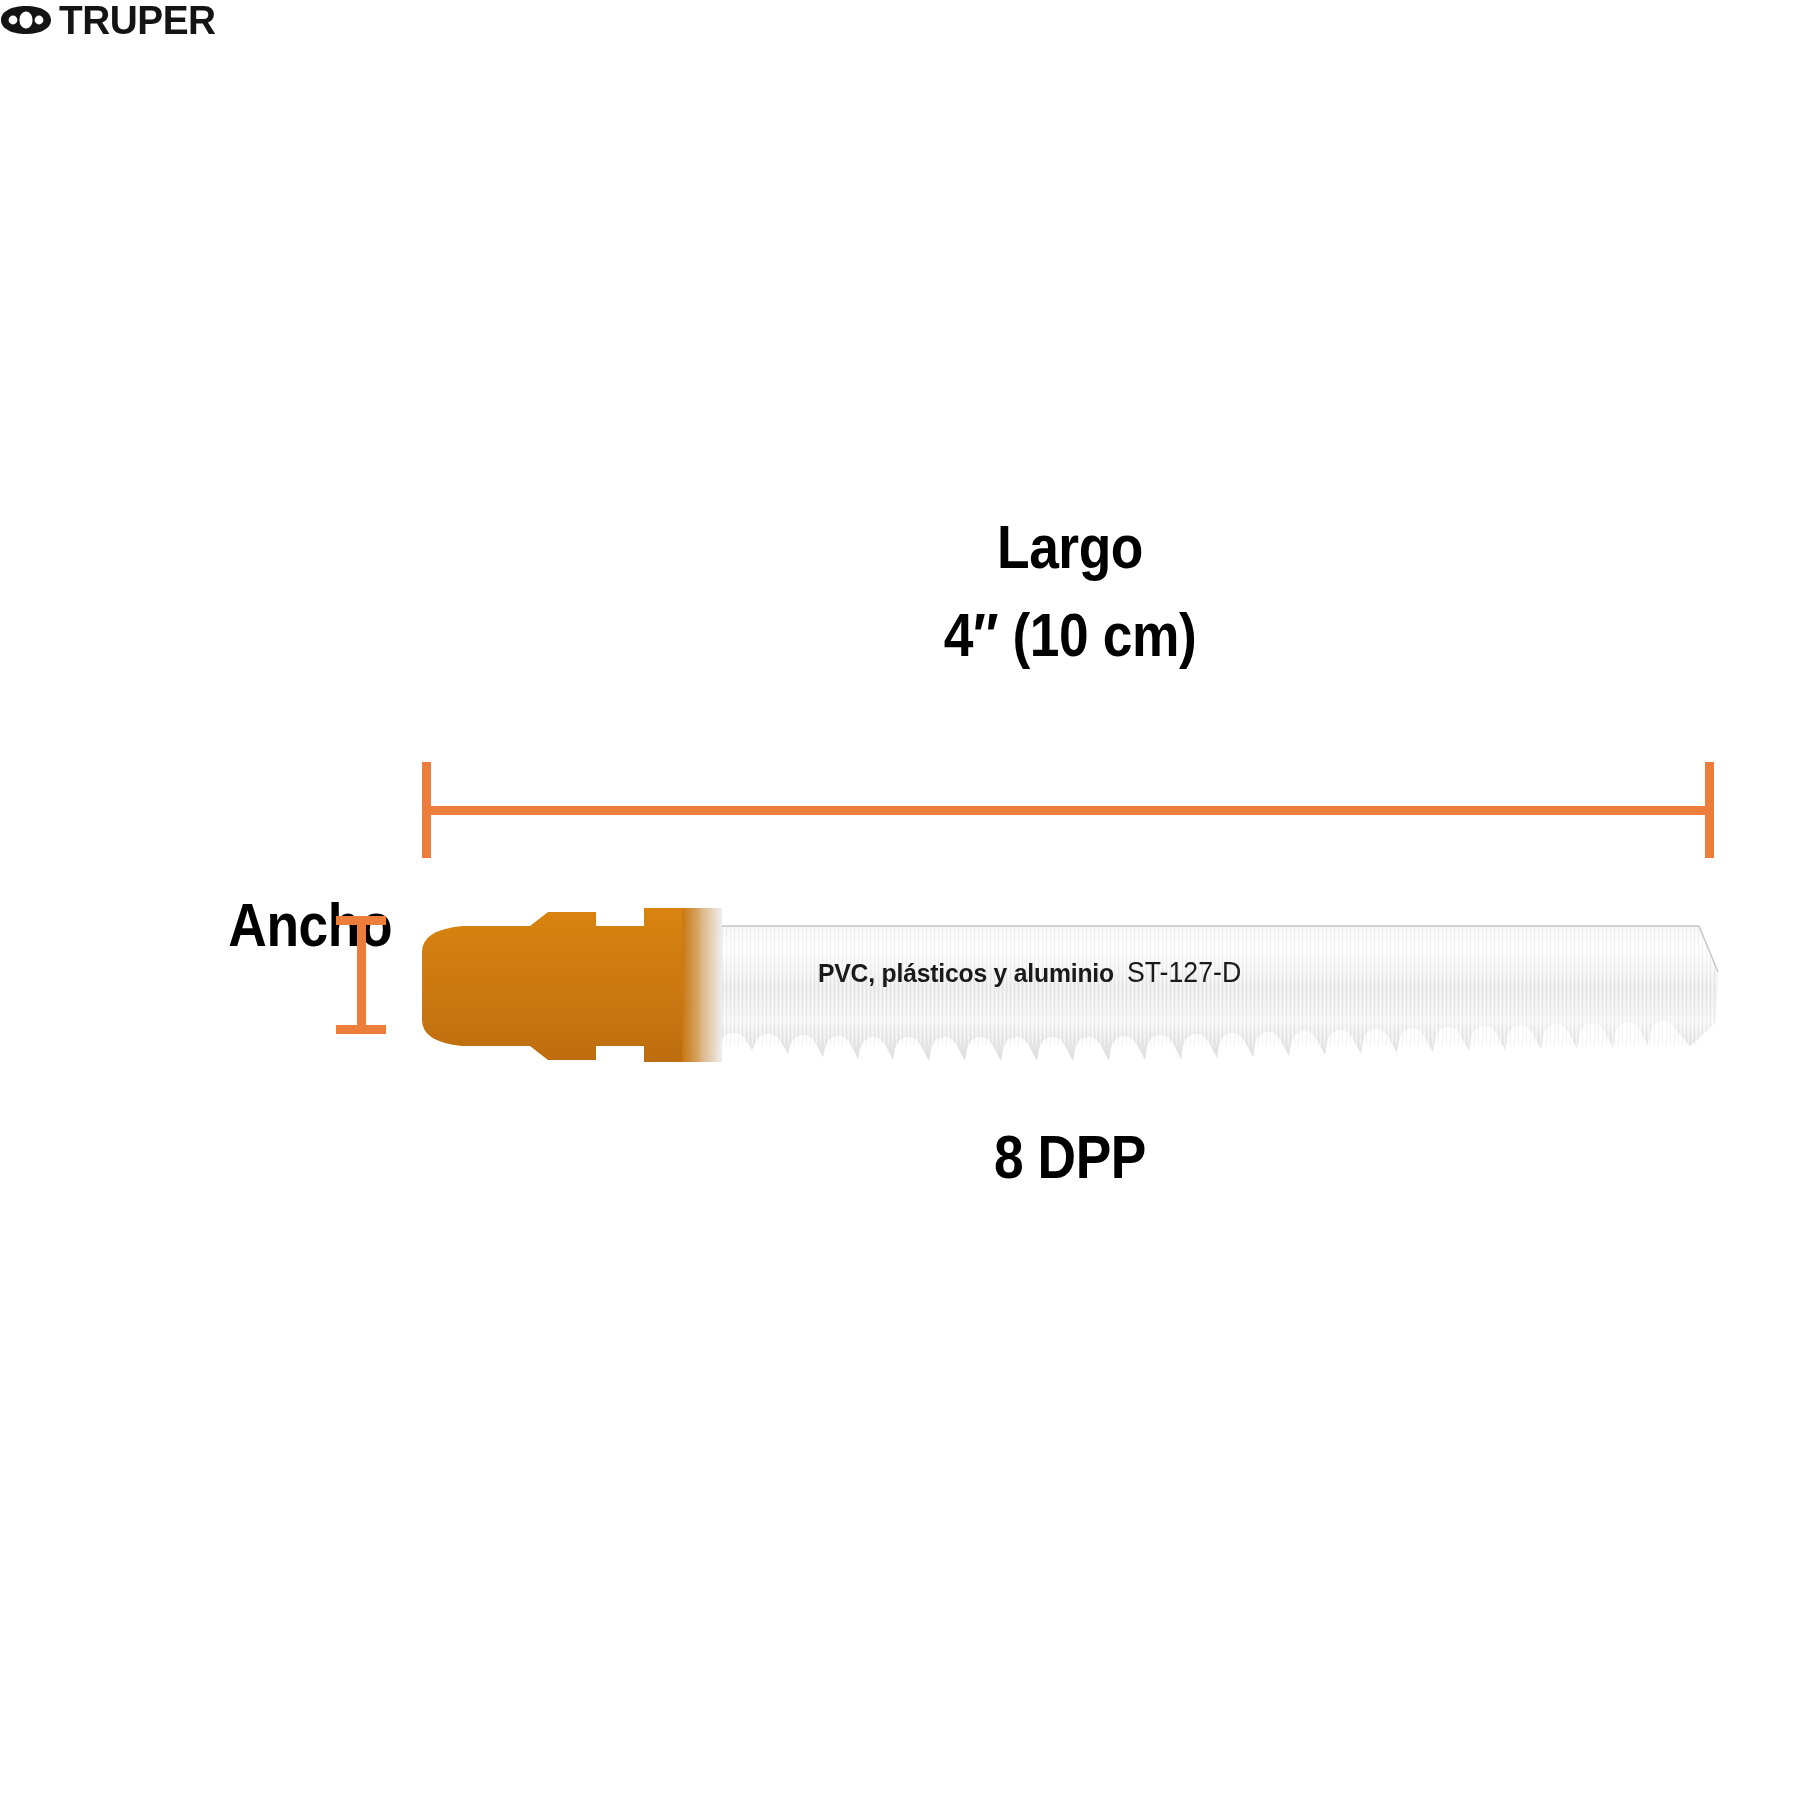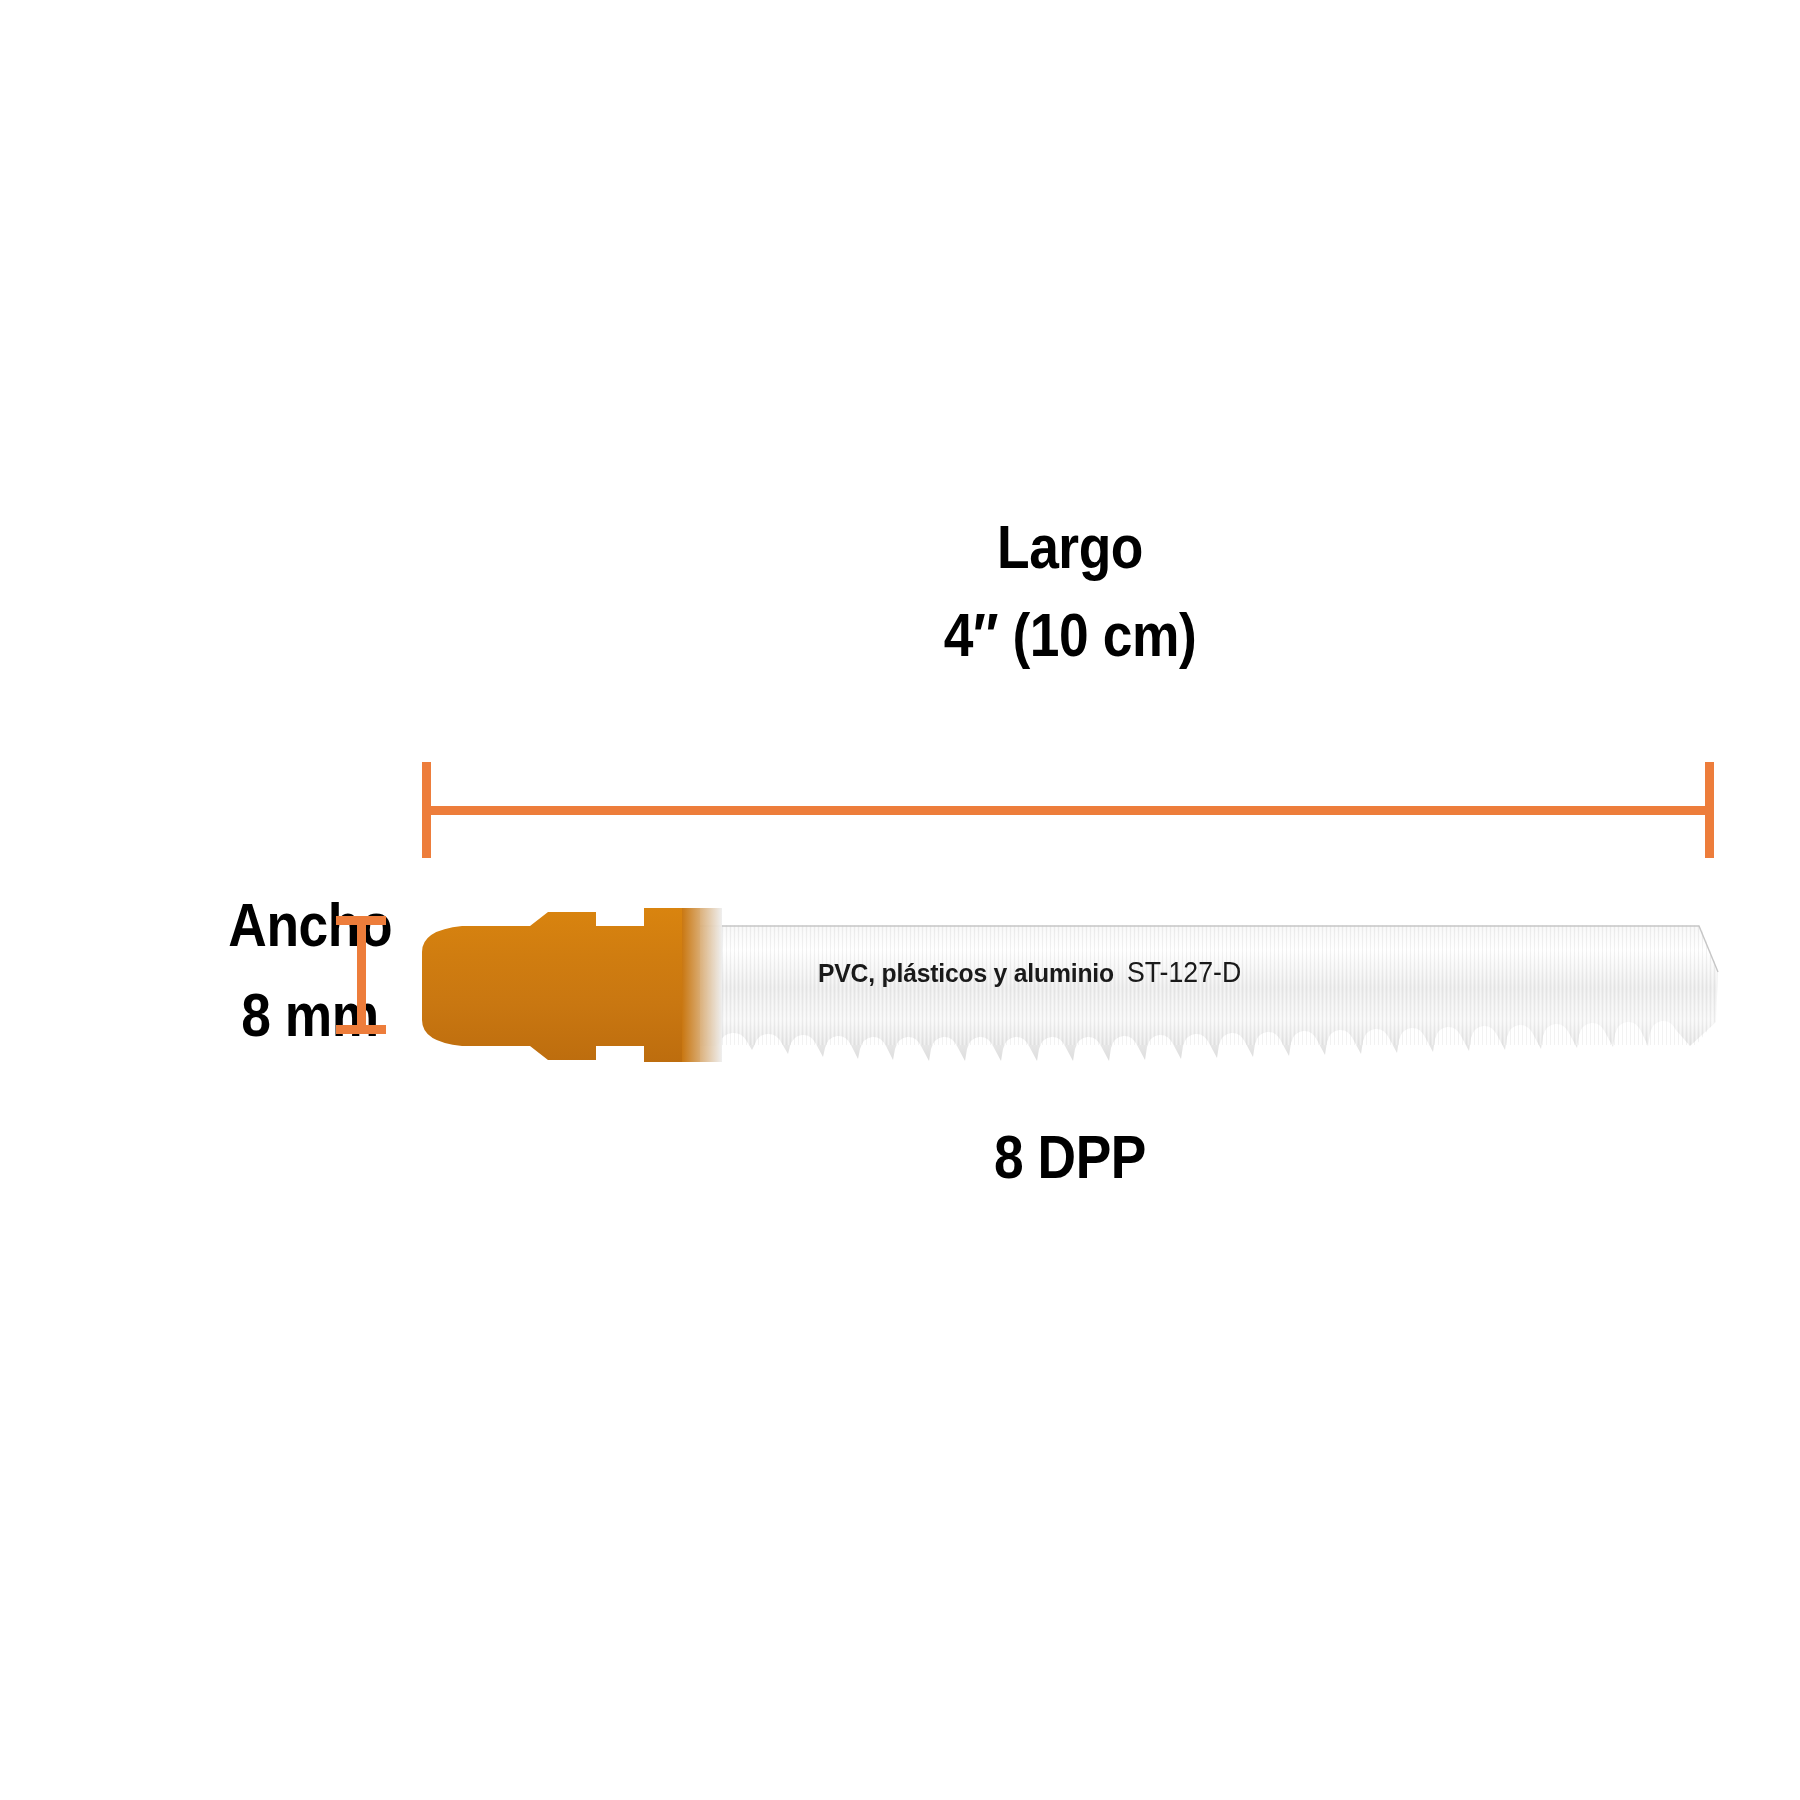--- a/index.html
+++ b/index.html
@@ -200,21 +200,20 @@
   <div class="txt" id="largo-value">4″ (10 cm)</div>
 
   <div id="dim-length">
     <div class="cap cap-left"></div>
     <div class="bar"></div>
     <div class="cap cap-right"></div>
   </div>
 
   <div class="txt" id="ancho-block">
     <span class="line1"><span class="inner">Ancho</span></span>
-    <span class="line2"><span class="inner">8 mm</span></span>
   </div>
 
   <div id="dim-width">
     <div class="cap cap-top"></div>
     <div class="bar"></div>
     <div class="cap cap-bottom"></div>
   </div>
 
   <div id="blade-wrap">
     <svg id="blade-svg" viewBox="0 0 1360 170" xmlns="http://www.w3.org/2000/svg">
@@ -397,16 +396,26 @@
                  Z" fill="url(#shankGrad)"></path>
         <rect x="282" y="8" width="40" height="154" fill="url(#joinGrad)" opacity="0.95"></rect>
       </g>
     </svg>
   </div>
 
   <div class="blade-text" id="blade-material">PVC, plásticos y aluminio</div>
 
   <div class="blade-text" id="blade-model">ST-127-D</div>
 
+  <div id="blade-brand">
+    <svg id="brand-mark" width="52" height="30" viewBox="0 0 52 30">
+      <path d="M26 1 C 40 1 51 6.2 51 15 C 51 23.8 40 29 26 29 C 12 29 1 23.8 1 15 C 1 6.2 12 1 26 1 Z
+               M 26 6.5 C 22.2 6.5 19.5 10.1 19.5 15 C 19.5 19.9 22.2 23.5 26 23.5
+               C 29.8 23.5 32.5 19.9 32.5 15 C 32.5 10.1 29.8 6.5 26 6.5 Z" fill="#141414" fill-rule="evenodd"></path>
+      <circle cx="13" cy="15" r="4.4" fill="#ffffff"></circle>
+      <circle cx="39" cy="15" r="4.4" fill="#ffffff"></circle>
+    </svg>
+    <span id="brand-name">TRUPER</span>
+  </div>
 
   <div class="txt" id="dpp-label">8 DPP</div>
 
 </div>
 
 </body></html>

